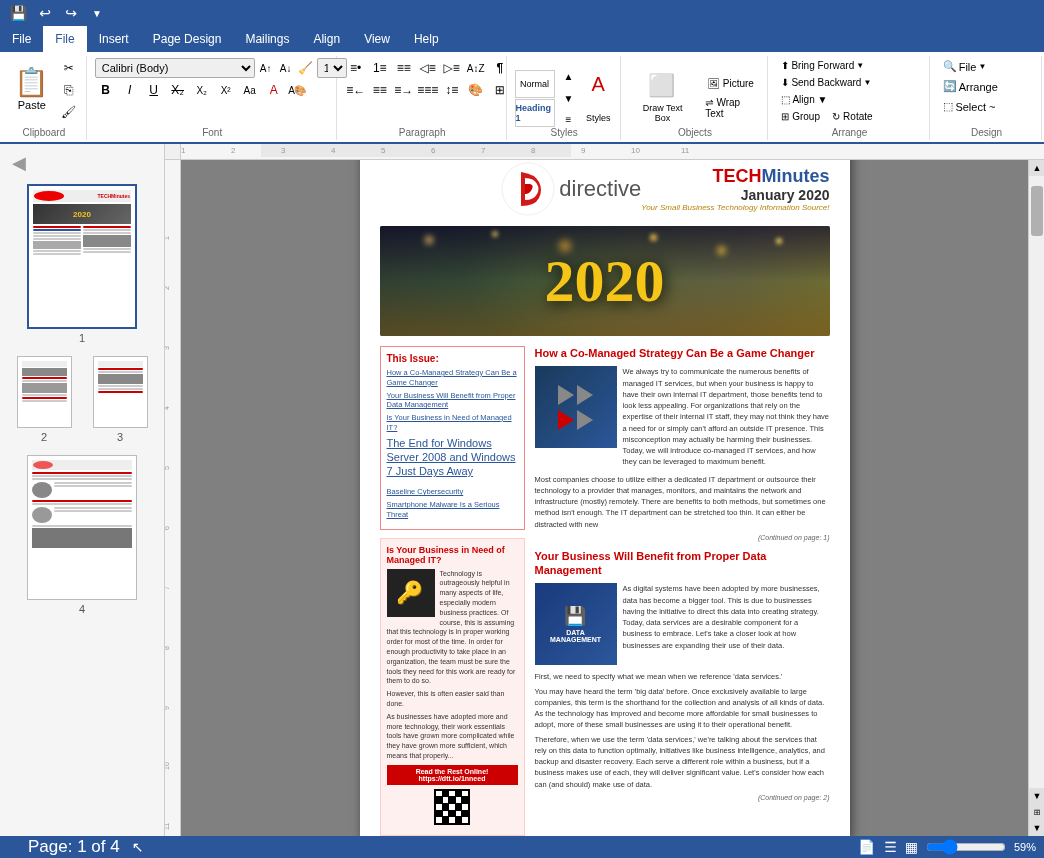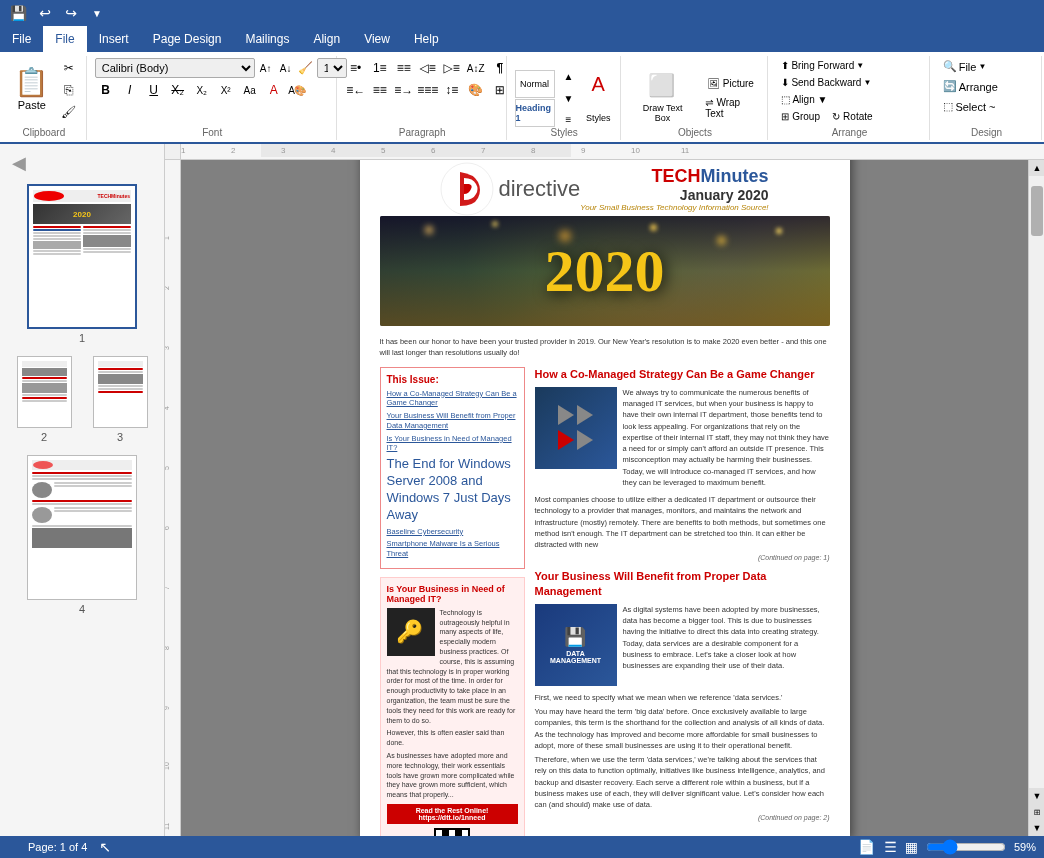--- a/index.html
+++ b/index.html
@@ -385,21 +385,21 @@
             <text x="4" y="550" transform="rotate(-90,4,550)">9</text>
             <text x="4" y="610" transform="rotate(-90,4,610)">10</text>
             <text x="4" y="670" transform="rotate(-90,4,670)">11</text>
           </g>
         </svg>
       </div>
 
       <div class="doc-area" style="flex:1; background:#808080; overflow:auto; padding:20px; display:flex; justify-content:center;">
         <div class="doc-page" style="background:#fff; width:490px; min-height:700px; box-shadow:2px 2px 10px rgba(0,0,0,0.5); padding:24px 20px;">
 
-          <div class="doc-header" style="display:flex; justify-content:center; align-items:center; margin-bottom:0;">
+          <div class="doc-header" style="display:flex; justify-content:flex-end; align-items:center; margin-bottom:10px;">
 
             <div style="display:flex; align-items:center; gap:4px;">
 
               <svg width="54" height="54">
                 <circle cx="27" cy="27" r="26" fill="#fff" stroke="#ddd" stroke-width="0.5"></circle>
 
                 <path d="M20,10 L20,44 Q34,44 38,36 Q42,28 38,20 Q34,12 20,10 Z" fill="#cc0000" opacity="0.9"></path>
                 <path d="M24,16 L24,38 Q33,38 36,32 Q39,27 36,22 Q33,16 24,16 Z" fill="#fff"></path>
                 <path d="M24,22 L24,32 Q29,32 31,27 Q33,23 29,22 Z" fill="#cc0000"></path>
               </svg>
@@ -421,32 +421,31 @@
 
             <div style="position:absolute; top:10px; left:10%; width:8px; height:8px; background:rgba(255,200,100,0.8); border-radius:50%; filter:blur(3px);"></div>
             <div style="position:absolute; top:5px; left:25%; width:6px; height:6px; background:rgba(255,220,100,0.7); border-radius:50%; filter:blur(2px);"></div>
             <div style="position:absolute; top:15px; left:40%; width:10px; height:10px; background:rgba(255,180,50,0.9); border-radius:50%; filter:blur(4px);"></div>
             <div style="position:absolute; top:8px; left:60%; width:7px; height:7px; background:rgba(255,210,80,0.8); border-radius:50%; filter:blur(2px);"></div>
             <div style="position:absolute; top:20px; left:75%; width:9px; height:9px; background:rgba(255,200,60,0.7); border-radius:50%; filter:blur(3px);"></div>
             <div style="position:absolute; top:12px; left:88%; width:6px; height:6px; background:rgba(255,220,100,0.9); border-radius:50%; filter:blur(2px);"></div>
             <div style="position:relative; z-index:1; font-size:60px; font-weight:bold; color:#f5c518; text-shadow:2px 2px 15px rgba(0,0,0,0.9); font-family:serif;">2020</div>
           </div>
 
-          <div style="font-size:7.5px; color:#333; margin:6px 0 8px; line-height:1.5;">It has been our honor to have been your trusted provider in 2019. Our New Year's resolution is to make 2020 even better - and this one will last longer than resolutions usually do!</div>
 
           <div style="display:flex; gap:10px;">
 
             <div style="width:145px; flex-shrink:0;">
 
               <div style="border:1px solid #e88; padding:6px; margin-bottom:8px;">
                 <div style="color:#c00; font-weight:bold; font-size:10px; margin-bottom:4px;">This Issue:</div>
                 <div style="font-size:7.5px; color:#2b579a; text-decoration:underline; margin-bottom:3px; line-height:1.3; cursor:pointer;">How a Co-Managed Strategy Can Be a Game Changer</div>
                 <div style="font-size:7.5px; color:#2b579a; text-decoration:underline; margin-bottom:3px; line-height:1.3; cursor:pointer;">Your Business Will Benefit from Proper Data Management</div>
                 <div style="font-size:7.5px; color:#2b579a; text-decoration:underline; margin-bottom:3px; line-height:1.3; cursor:pointer;">Is Your Business in Need of Managed IT?</div>
-                <div style="font-size:13px; color:#2b579a; margin-bottom:3px; line-height:1.3; cursor:pointer;">The End for Windows Server 2008 and Windows 7 Just Days Away</div>
+                <div style="font-size:11px; color:#2b579a; text-decoration:underline; margin-bottom:9px; line-height:1.3; cursor:pointer;">The End for Windows Server 2008 and Windows 7 Just Days Away</div>
                 <div style="font-size:7.5px; color:#2b579a; text-decoration:underline; margin-bottom:3px; line-height:1.3; cursor:pointer;">Baseline Cybersecurity</div>
                 <div style="font-size:7.5px; color:#2b579a; text-decoration:underline; margin-bottom:3px; line-height:1.3; cursor:pointer;">Smartphone Malware Is a Serious Threat</div>
               </div>
 
               <div style="background:#fff0f0; border:1px solid #fcc; padding:6px;">
                 <div style="color:#c00; font-weight:bold; font-size:9px; margin-bottom:4px;">Is Your Business in Need of Managed IT?</div>
 
                 <div style="float:left; width:48px; height:48px; background:#222; margin: 0 5px 3px 0; display:flex; align-items:center; justify-content:center; font-size:22px;">🔑</div>
                 <div style="font-size:7px; color:#333; line-height:1.4;">Technology is outrageously helpful in many aspects of life, especially modern business practices. Of course, this is assuming that this technology is in proper working order for most of the time. In order for enough productivity to take place in an organization, the team must be sure the tools they need for this work are ready for them to do so.</div>
                 <div style="clear:both;"></div>
@@ -546,21 +545,21 @@
 
 <div style="height:16px; background:#f0f0f0; border-top:1px solid #ccc; display:flex; align-items:center;">
   <div style="width:16px; height:16px; background:#e0e0e0; display:flex; align-items:center; justify-content:center; cursor:pointer; font-size:9px;">◀</div>
   <div style="flex:1; position:relative;">
     <div style="background:#b0b0b0; width:80px; height:10px; border-radius:3px; margin: 3px auto;"></div>
   </div>
   <div style="width:16px; height:16px; background:#e0e0e0; display:flex; align-items:center; justify-content:center; cursor:pointer; font-size:9px;">▶</div>
 </div>
 
 <div class="status-bar">
-  <div style="color:#fff; font-size:11px;padding-left:20px;">Page: 1 of 4</div>
+  <div style="color:#fff; font-size:17px;padding-left:20px;">Page: 1 of 4</div>
   <div style="font-size:14px;">↖</div>
   <div style="margin-left:auto; display:flex; align-items:center; gap:8px;">
     <div style="color:#fff; font-size:14px; cursor:pointer;">📄</div>
     <div style="color:#fff; font-size:14px; cursor:pointer;">☰</div>
     <div style="color:#fff; font-size:14px; cursor:pointer;">▦</div>
     <input type="range" min="10" max="200" value="59" style="width: 80px;">
     <div style="color:#fff; font-size:11px;">59%</div>
   </div>
 </div>
 

